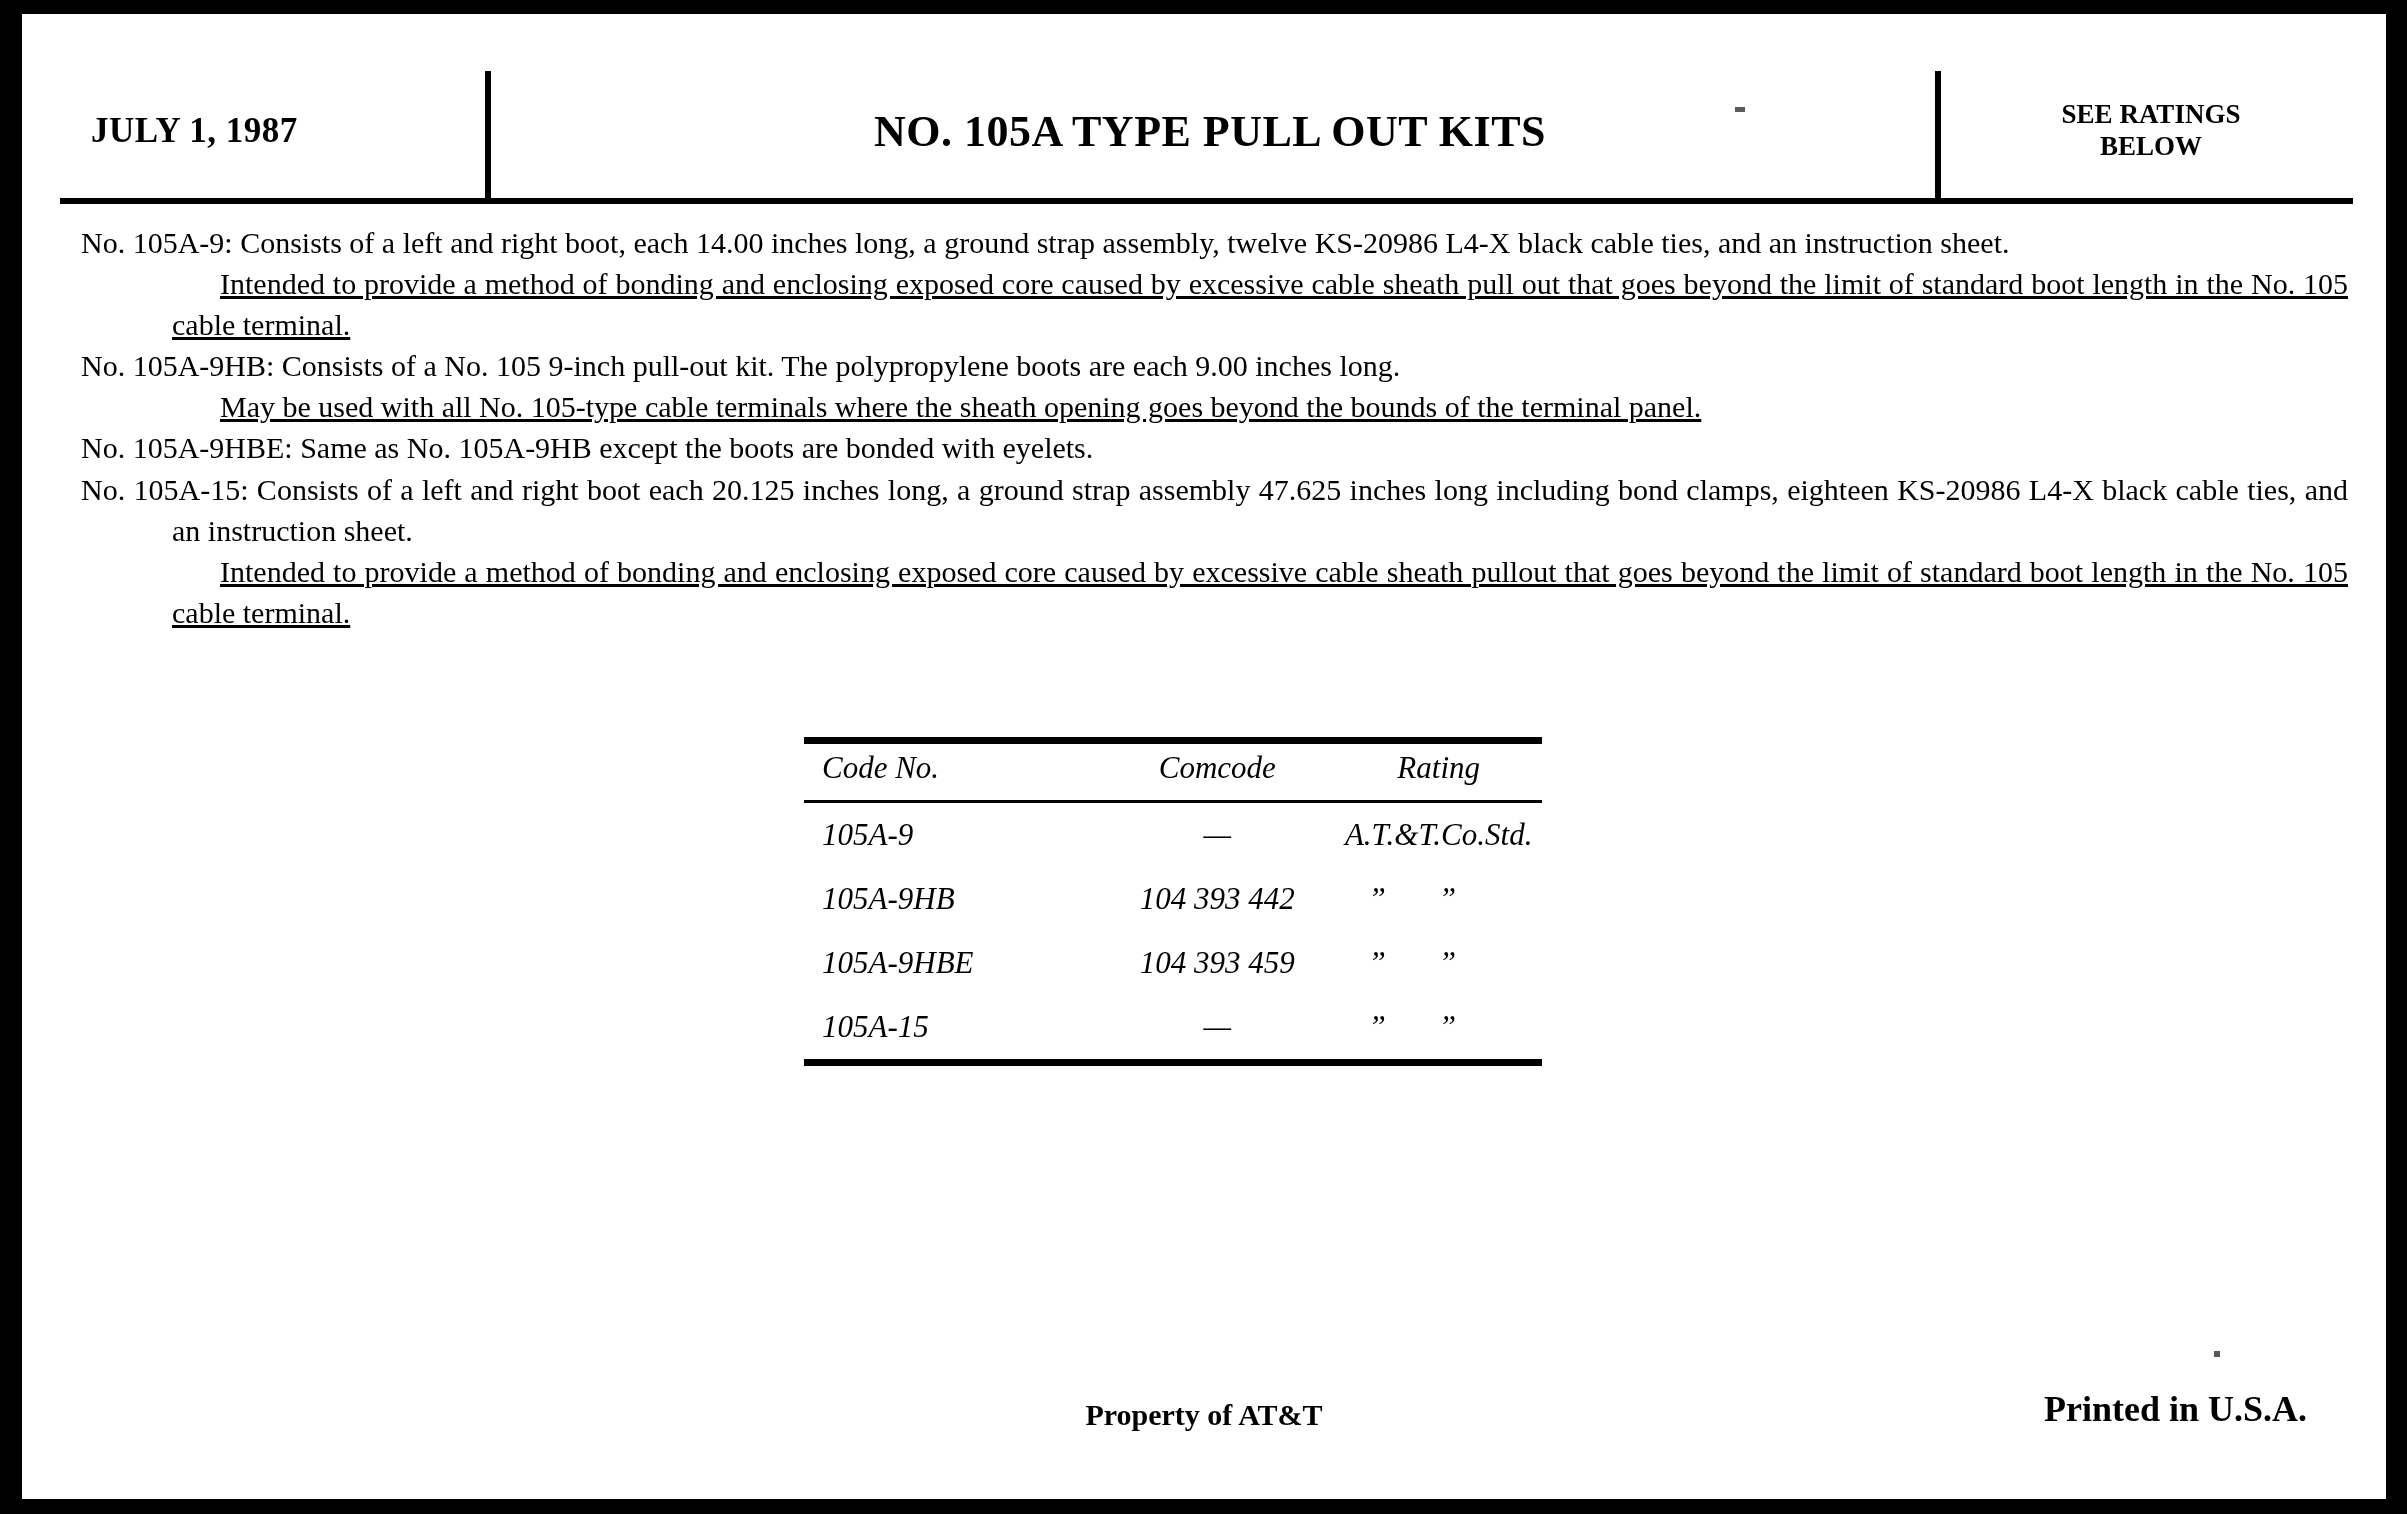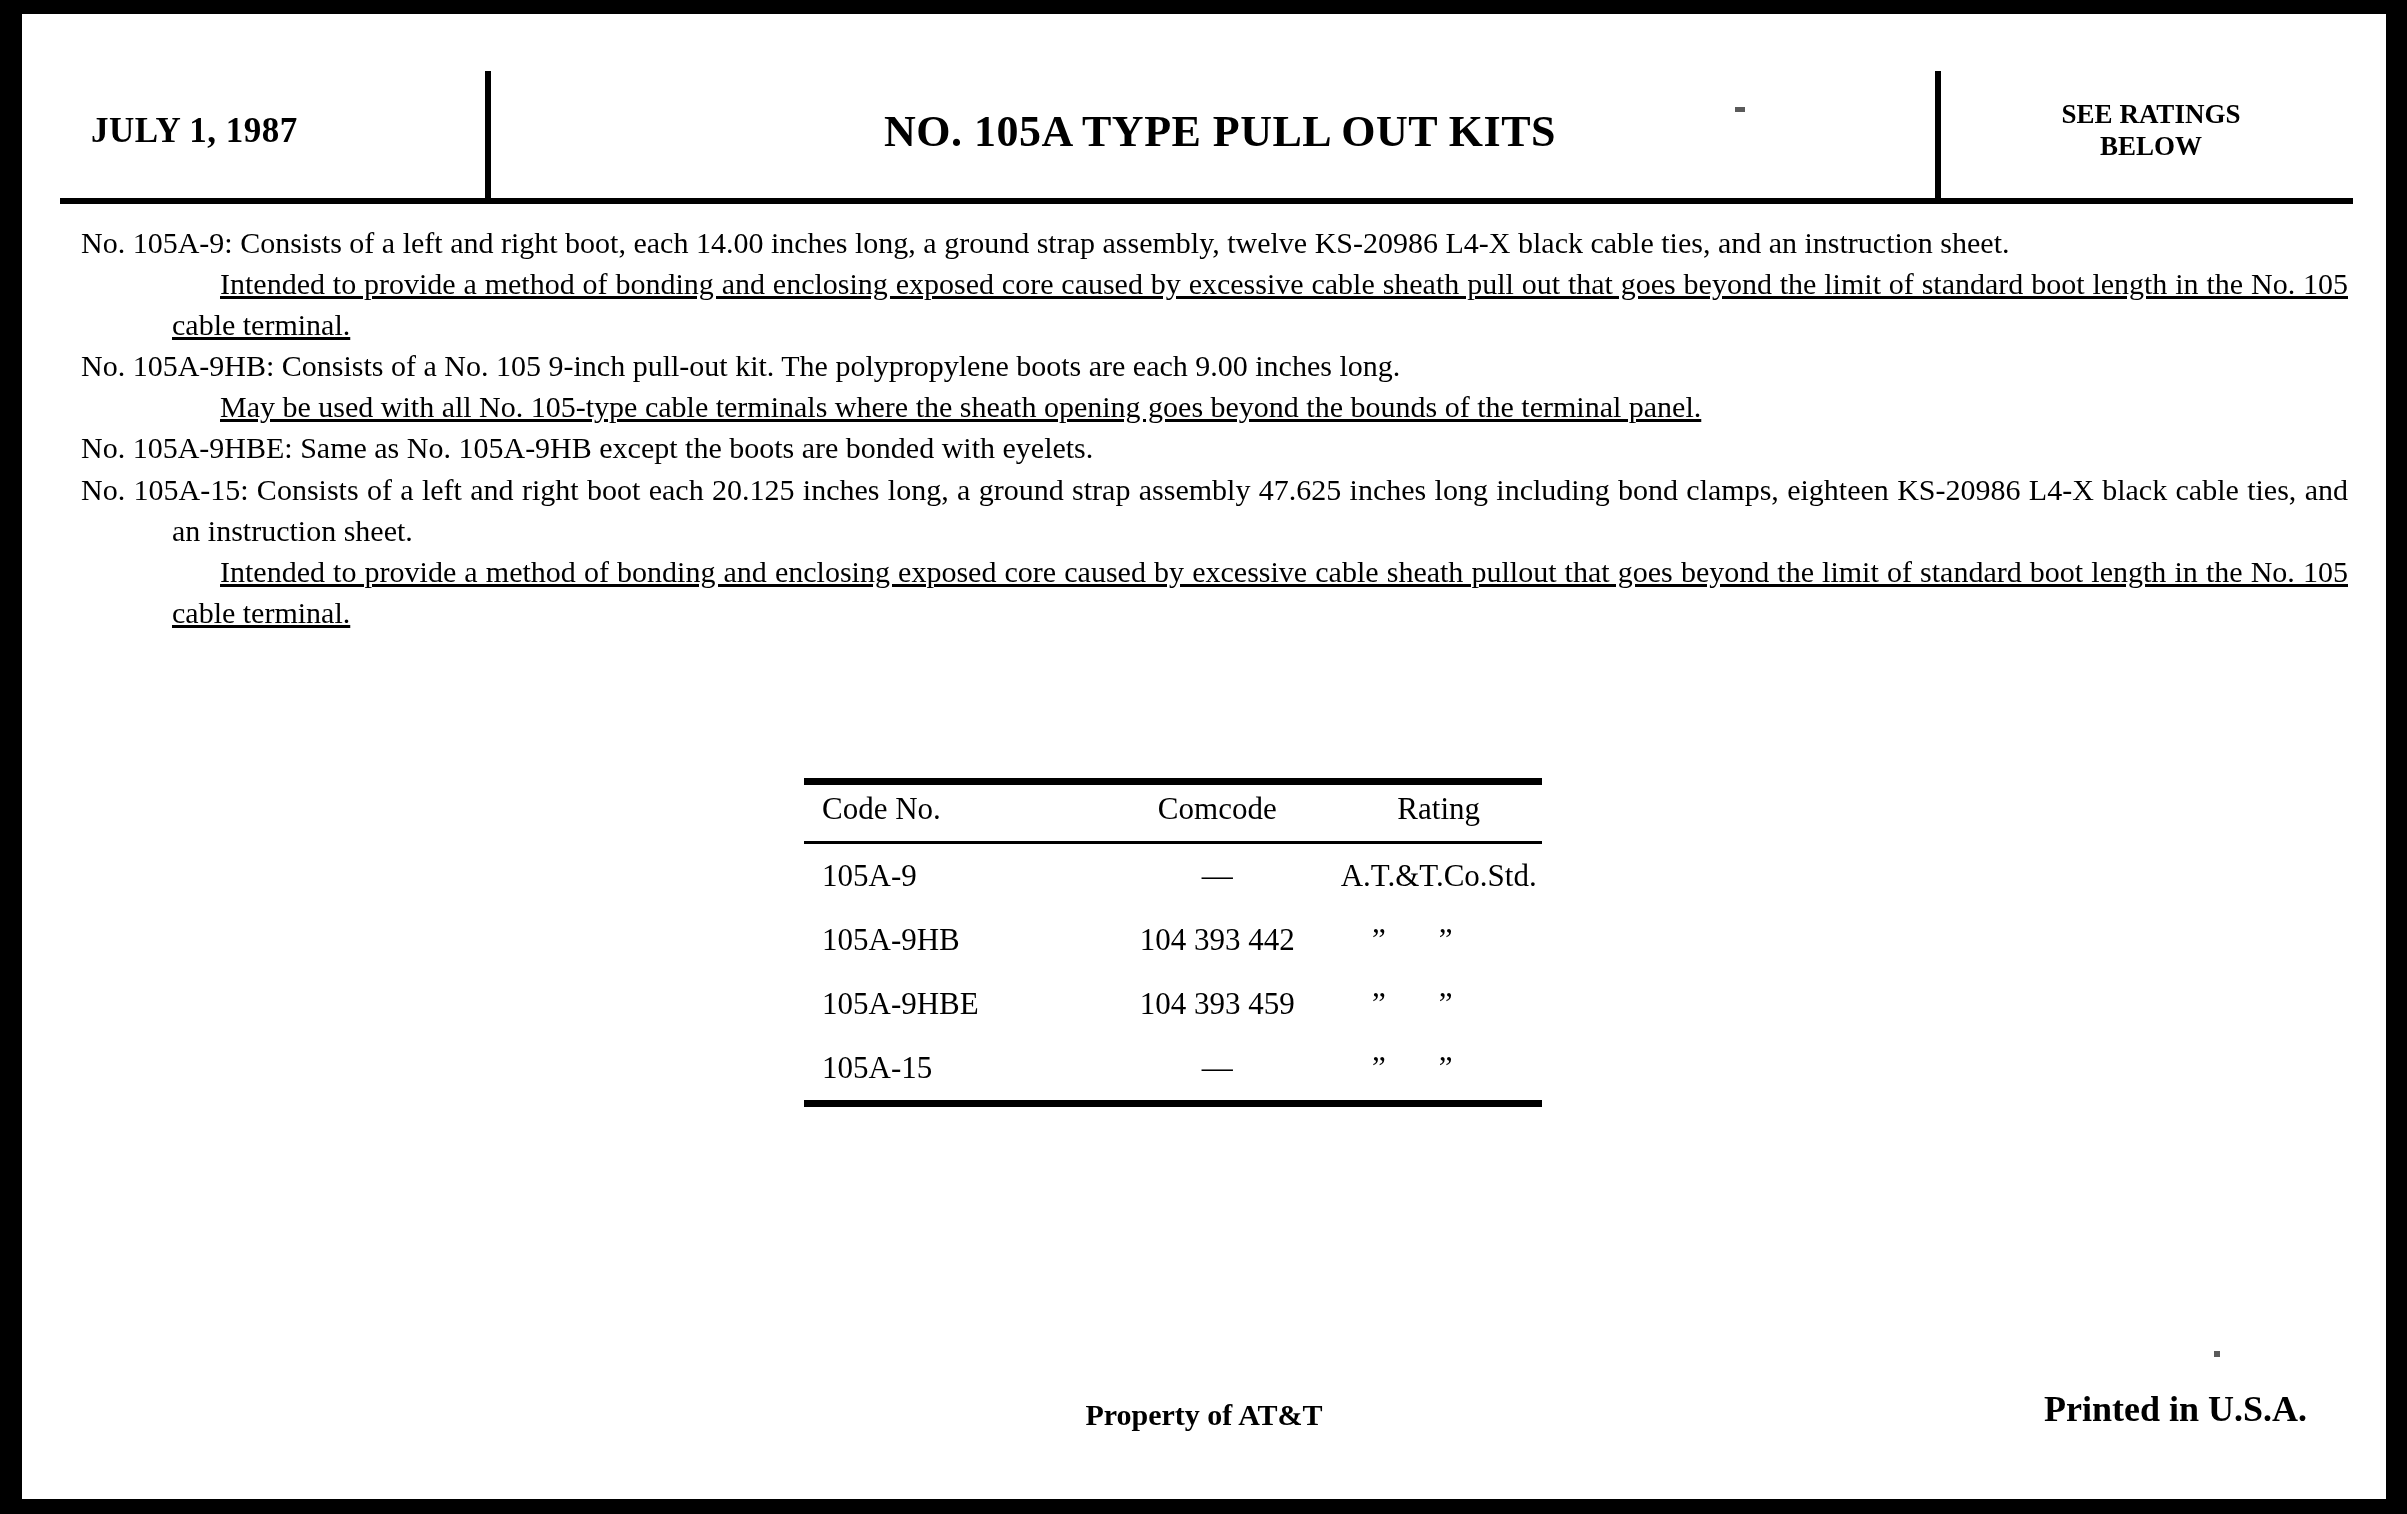--- a/index.html
+++ b/index.html
@@ -32,21 +32,21 @@
     left: 69px;
     top: 117px;
     transform: translateY(-50%);
     font-size: 35px;
     font-weight: bold;
     letter-spacing: 0.5px;
     white-space: nowrap;
   }
   .header-title {
     position: absolute;
-    left: 485px;
+    left: 475px;
     width: 1426px;
     top: 117px;
     transform: translateY(-50%);
     text-align: center;
     font-size: 44px;
     font-weight: bold;
     letter-spacing: 0.5px;
     white-space: nowrap;
   }
   .header-note {
@@ -107,22 +107,23 @@
     text-indent: 48px;
     text-decoration: underline;
   }
   .para.lastline {
     text-align: left;
   }
   
   .table-wrap {
     position: absolute;
     left: 782px;
-    top: 764px;
+    top: 723px;
     width: 738px;
+    font-style: italic;
   }
   table.ratings {
     border-collapse: collapse;
     width: 100%;
     font-size: 31px;
   }
   table.ratings thead th {
     font-weight: normal;
     padding: 6px 0 14px 0;
     text-align: left;

